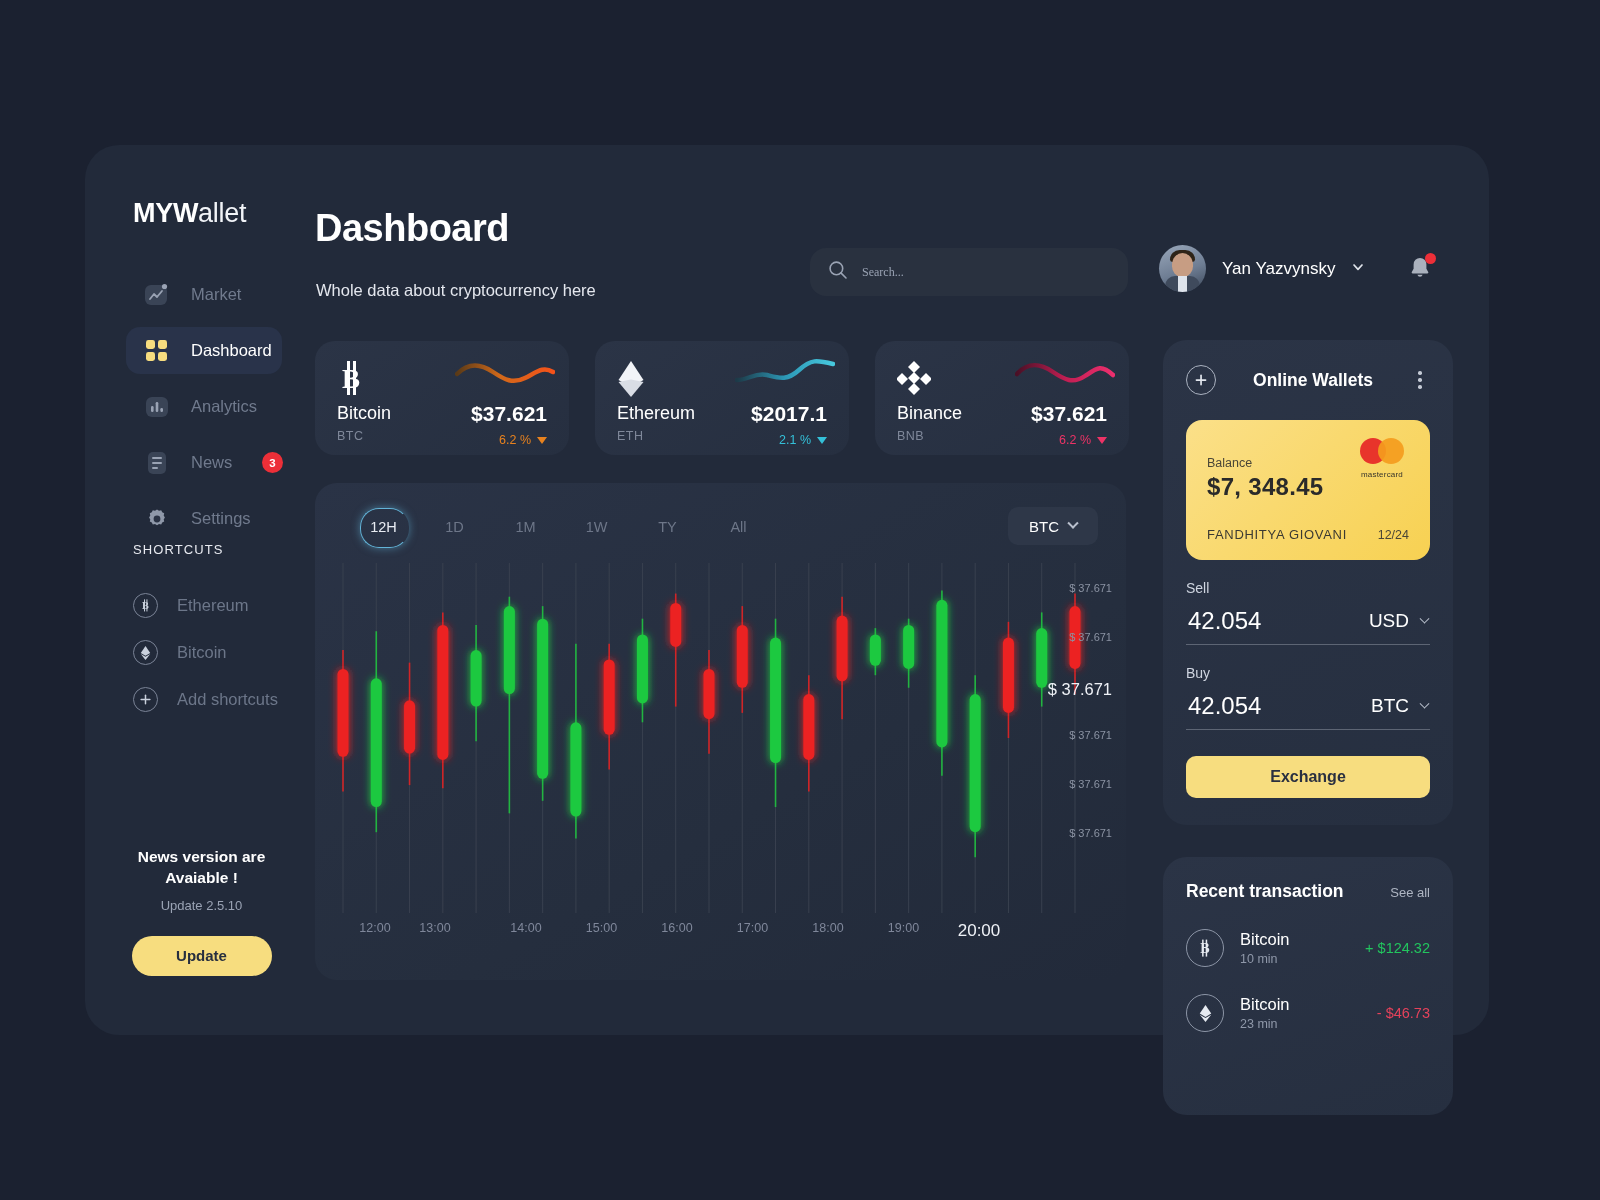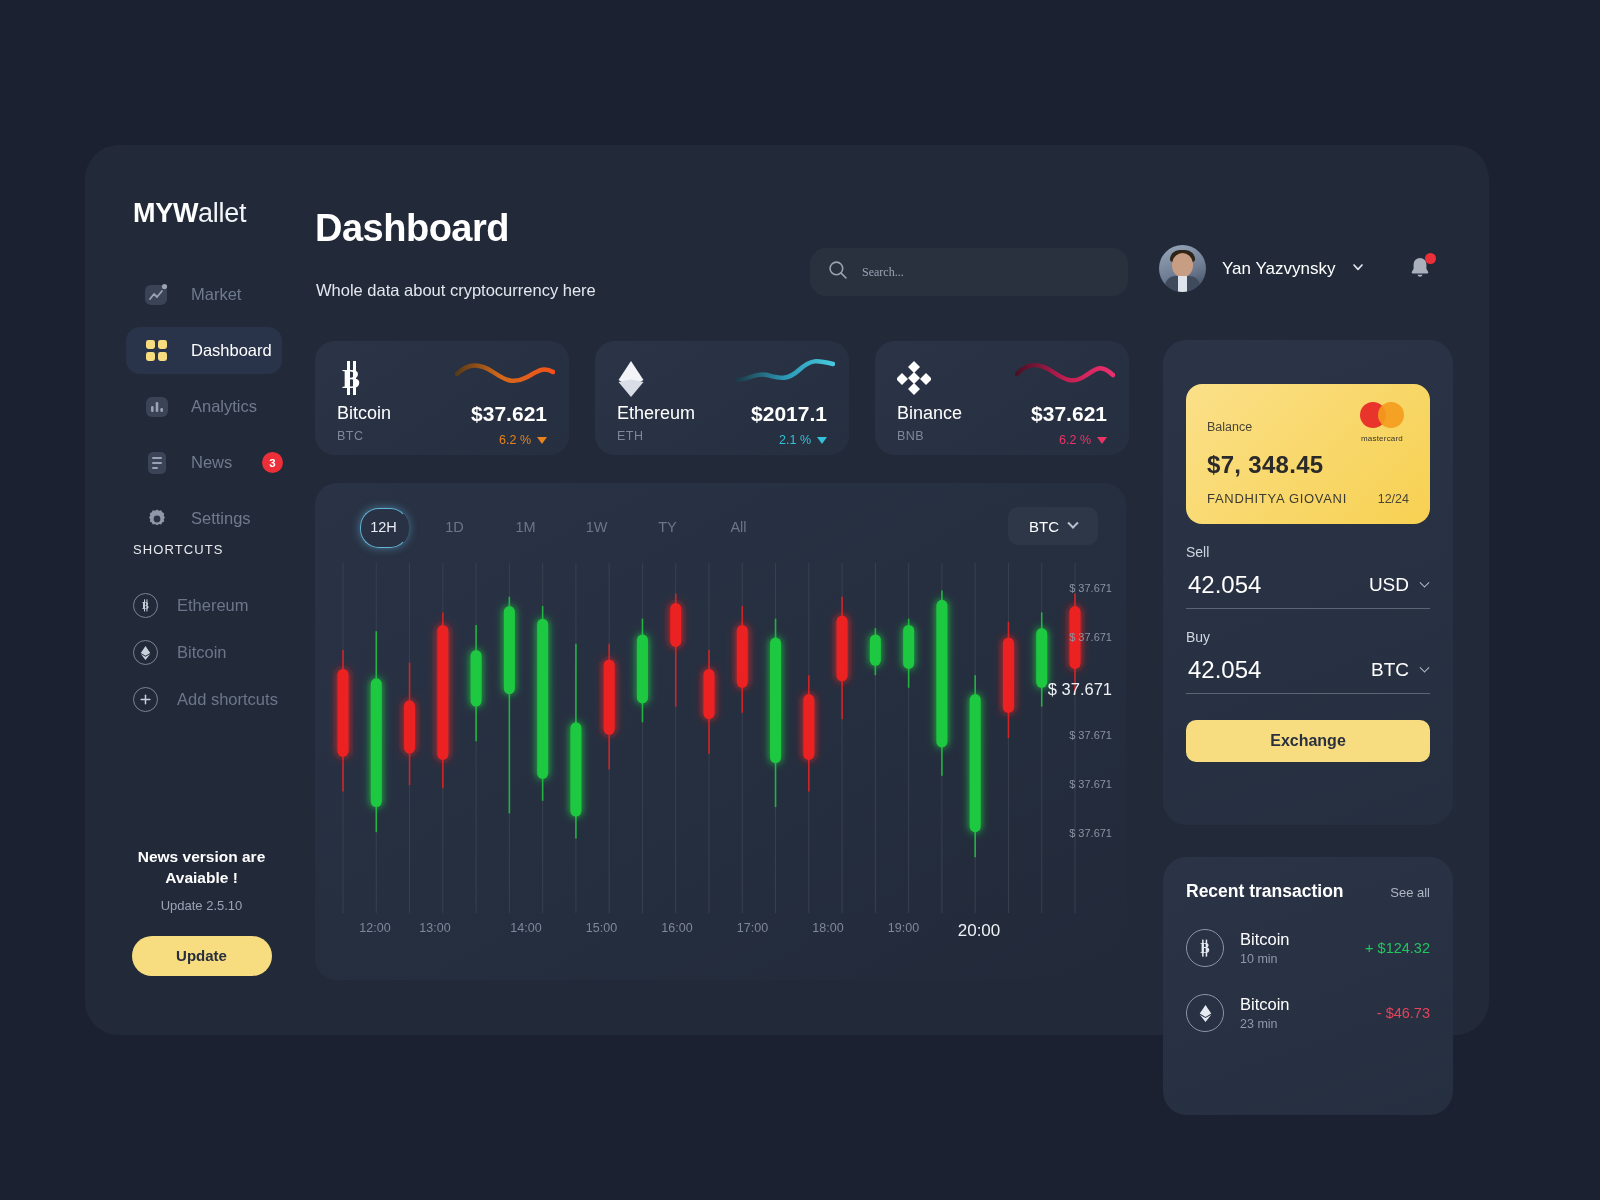--- a/index.html
+++ b/index.html
@@ -184,21 +184,21 @@
   .wal-title { font-size:17.5px; font-weight:bold; }
   .kebab { width:20px; display:flex; flex-direction:column; align-items:center; gap:3.5px; cursor:pointer; }
   .kebab i { width:3.5px;height:3.5px;border-radius:50%;background:#c4cad5;display:block; }
 
   .card {
     margin-top:22px; height:140px; border-radius:16px;
     background:linear-gradient(135deg,#fbe089 0%,#f9d96f 45%,#f7d152 100%);
     position:relative; padding:36px 21px; color:#2a2a2a;
   }
   .card-bal-l { font-size:12.5px; color:#4a4637; }
-  .card-bal { font-size:24px; font-weight:bold; margin-top:17px; letter-spacing:.3px; }
+  .card-bal { font-size:24px; font-weight:bold; margin-top:3px; letter-spacing:.3px; }
   .card-name { position:absolute; left:21px; bottom:18px; font-size:13px; letter-spacing:.7px; color:#3b3a32; }
   .card-exp { position:absolute; right:21px; bottom:18px; font-size:12.5px; color:#4a4637; }
   .mc { position:absolute; right:19px; top:18px; width:58px; text-align:center; }
   .mc-c { display:inline-block; position:relative; height:26px; width:44px; }
   .mc-c i { position:absolute; top:0; width:26px;height:26px;border-radius:50%; }
   .mc-c .r { left:0; background:#e8342b; }
   .mc-c .o { right:0; background:#f49c1d; opacity:.92; }
   .mc-t { font-size:8px; color:#37352c; margin-top:2px; letter-spacing:.2px; }
 
   .field { margin-top:20px; }
@@ -584,20 +584,34 @@
         <span class="xlab" style="left: 286.5px;">15:00</span>
         <span class="xlab" style="left: 362px;">16:00</span>
         <span class="xlab" style="left: 437.5px;">17:00</span>
         <span class="xlab" style="left: 513px;">18:00</span>
         <span class="xlab" style="left: 588.5px;">19:00</span>
         <span class="xlab hl" style="left: 664px;">20:00</span>
       </div>
   </div>
 
   <div class="wallets">
+    <div class="wal-head">
+      <span class="plus-btn">
+        <svg width="14" height="14" viewBox="0 0 14 14">
+            <rect x="6.2" y="1.6" width="1.7" height="10.8" rx=".85" fill="#e3e7ee"></rect>
+            <rect x="1.6" y="6.2" width="10.8" height="1.7" rx=".85" fill="#e3e7ee"></rect>
+          </svg>
+      </span>
+      <span class="wal-title">Online Wallets</span>
+      <span class="kebab">
+          <i></i>
+          <i></i>
+          <i></i>
+        </span>
+    </div>
 
     <div class="card">
       <div class="card-bal-l">Balance</div>
       <div class="card-bal">$7, 348.45</div>
       <div class="mc">
         <span class="mc-c"><i class="r"></i><i class="o"></i></span>
         <div class="mc-t">mastercard</div>
       </div>
       <div class="card-name">FANDHITYA GIOVANI</div>
       <div class="card-exp">12/24</div>

